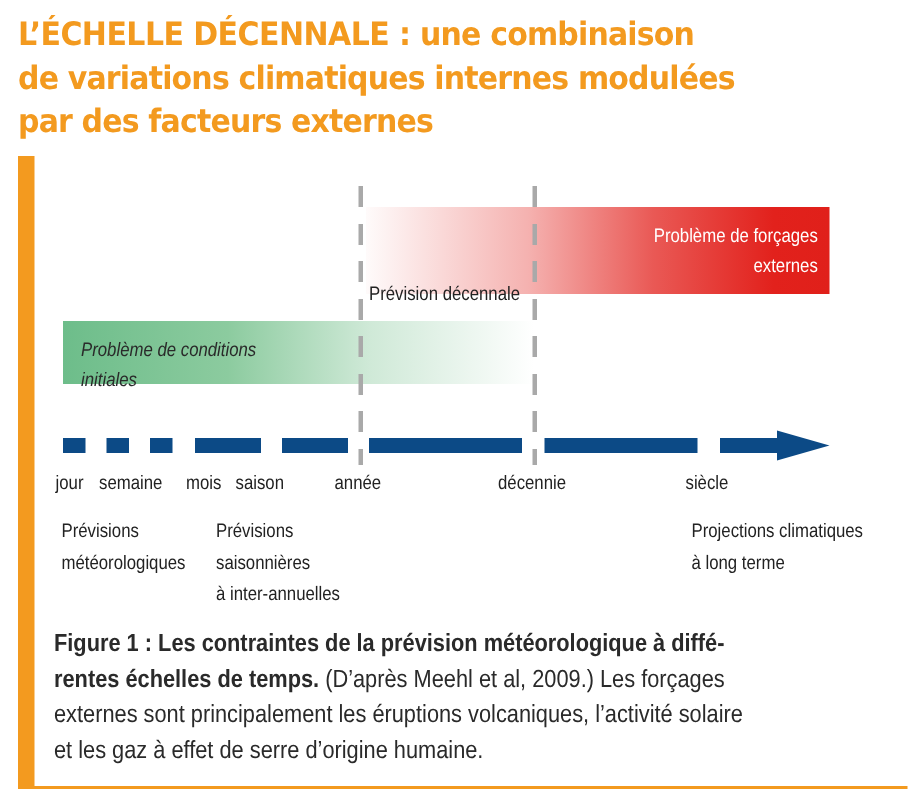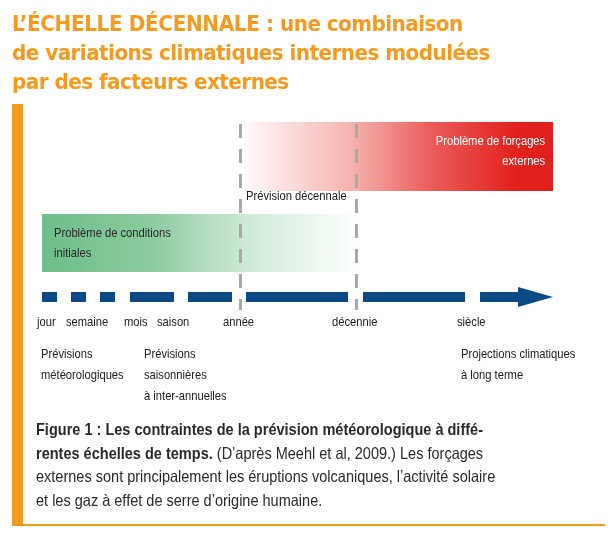--- a/index.html
+++ b/index.html
@@ -10,27 +10,27 @@
   .title { left: 12px; top: 9px; width: 600px; color: #f39a1f;
            font-family: "DejaVu Sans", "Liberation Sans", sans-serif;
            font-weight: bold; font-size: 21.5px; line-height: 29px;
            letter-spacing: -0.6px; transform: scaleX(0.93); transform-origin: left top; }
   .title .line { display: block; white-space: nowrap; }
   .title .caps { letter-spacing: -0.4px; }
 
   .orange-bar { left: 12px; top: 104px; width: 11px; height: 422px; background: #f39a1f; }
   .orange-bottom { left: 12px; top: 524px; width: 593px; height: 2px; background: #f39a1f; }
 
-  .red-band { left: 244px; top: 122px; width: 309px; height: 69px;
+  .red-band { left: 244px; top: 138px; width: 309px; height: 58px;
               background: linear-gradient(to right, rgba(226,33,28,0.02) 0%, rgba(226,33,28,0.35) 35%, rgba(226,33,28,0.75) 62%, #e2211c 88%, #e0201a 100%); }
   .red-label { right: 8px; top: 9px; text-align: right; color: #ffffff;
                font-size: 13px; line-height: 20px; transform: scaleX(0.86); transform-origin: right top; white-space: nowrap; }
 
-  .green-band { left: 42px; top: 214px; width: 314px; height: 58px;
-                background: linear-gradient(to right, #6dbd8a 0%, #8ccb9f 35%, #cfe9d7 65%, #eef7f1 88%, #ffffff 100%); }
+  .green-band { left: 42px; top: 214px; width: 314px; height: 42px;
+                background: linear-gradient(to right, #6dbd8a 0%, #8ccb9f 35%, #cfe9d7 65%, #eef7f1 88%, #ffffff 100%); font-style: italic; }
   .green-label { left: 12px; top: 9px; color: #2a2a2a; font-size: 13px; line-height: 20px;
                  transform: scaleX(0.86); transform-origin: left top; white-space: nowrap; }
 
   .vdash { width: 3px; top: 124px; height: 186px;
            background: repeating-linear-gradient(to bottom, #a9a9a9 0px, #a9a9a9 14px, transparent 14px, transparent 25px); }
 
   .prev-dec { left: 246px; top: 188px; color: #222; font-size: 13px;
               transform: scaleX(0.86); transform-origin: left top; white-space: nowrap; }
 
   .seg { height: 10px; top: 292px; background: #0c4a86; }

